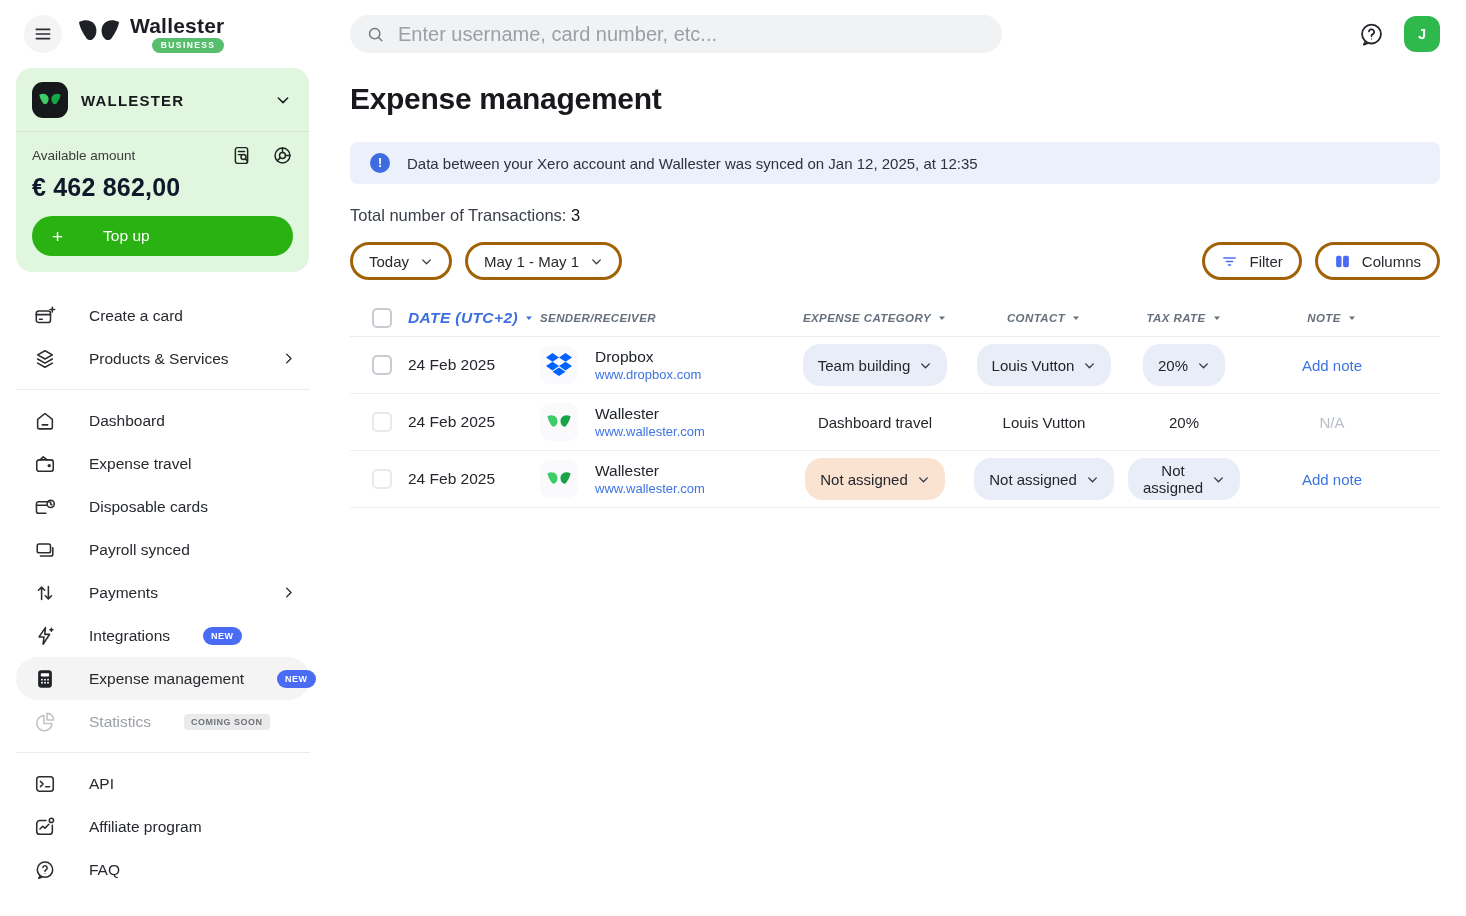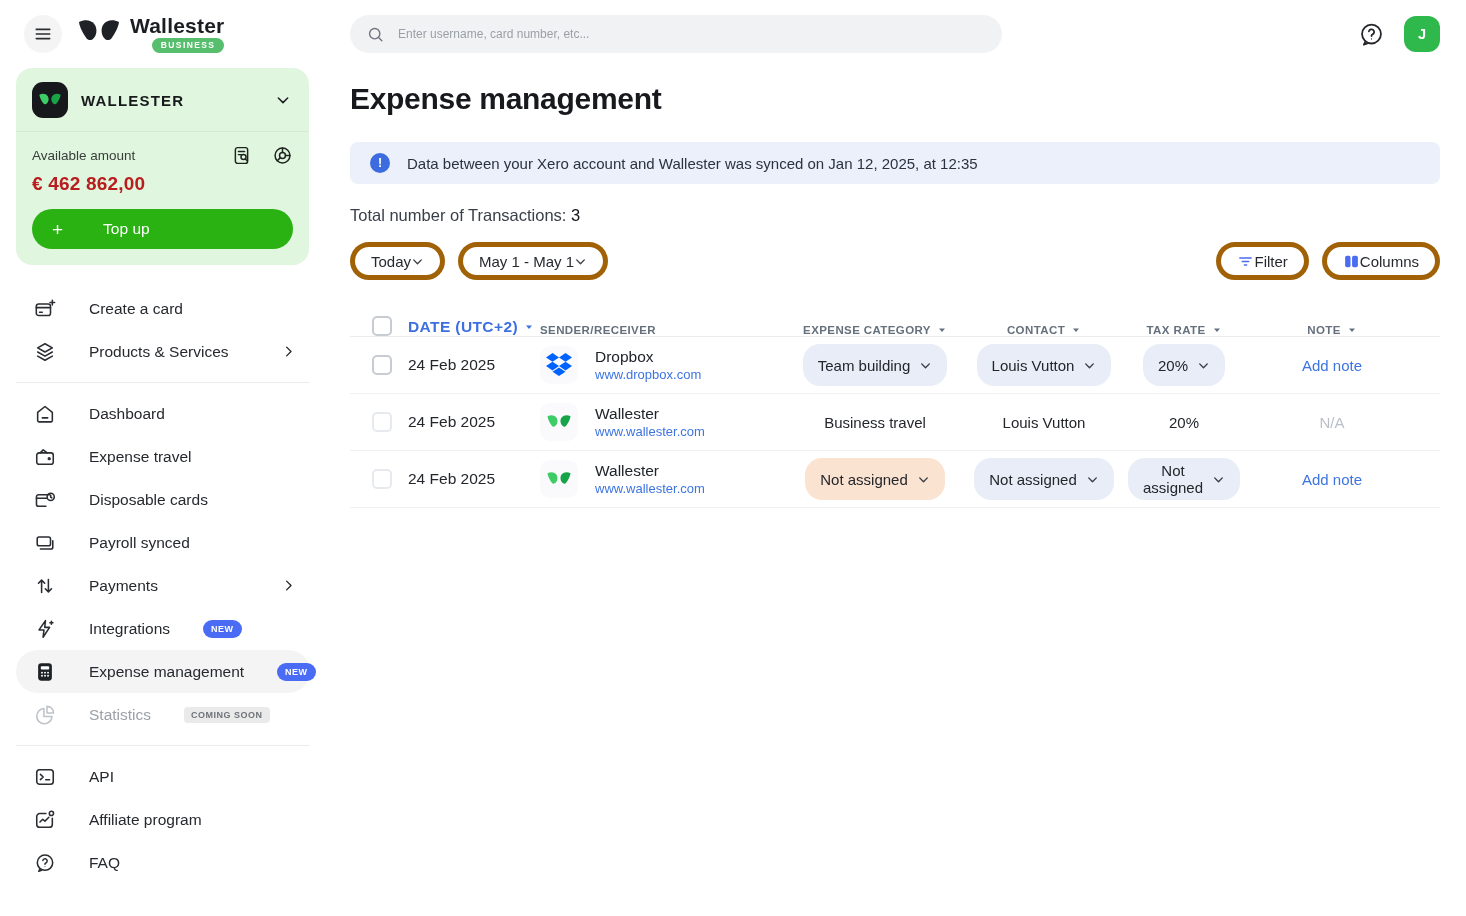--- a/index.html
+++ b/index.html
@@ -24,21 +24,21 @@
   .account-card { width:293px; background:#E1F6DF; border-radius:16px; overflow:hidden; }
   .account-row { display:flex; align-items:center; gap:13px; padding:14px 18px 13px 16px;
     border-bottom:1px solid rgba(0,0,0,.055); cursor:pointer; }
   .sq-logo { width:36px; height:36px; border-radius:11px; background:#17181B; display:grid; place-items:center; flex:none; }
   .account-name { flex:1; font-weight:700; font-size:15px; letter-spacing:1.2px; color:#17191C; }
   .account-chevron { color:#1E2125; display:grid; place-items:center; }
   .account-balance { padding:13px 16px 16px; }
   .balance-row { display:flex; align-items:center; gap:20px; color:#1F241F; }
   .balance-label { flex:1; font-size:13.5px; color:#383E39; }
   .balance-icon { cursor:pointer; display:grid; place-items:center; color:#1E2420; }
-  .amount { font-size:19px; font-weight:800; color:#b91c1c; margin:7px 0 14px; letter-spacing:.2px; }
+  .amount { font-size:25px; font-weight:800; color:#0f172a; margin:7px 0 14px; letter-spacing:.2px; }
   .topup { width:100%; height:40px; border:none; border-radius:20px; background:#29B212; color:#fff;
     font-size:15.5px; font-family:inherit; display:flex; align-items:center; cursor:pointer; padding-left:20px; }
   .topup .plus { font-size:19px; font-weight:400; margin-right:40px; line-height:1; }
 
   nav { margin-top:22px; display:flex; flex-direction:column; }
   .nav-item { height:43px; display:flex; align-items:center; gap:33px; padding:0 14px 0 18px;
     border-radius:24px; cursor:pointer; }
   .nav-icon { width:22px; display:grid; place-items:center; color:#2A2D31; flex:none; }
   .nav-label { font-size:15.5px; color:#26292E; white-space:nowrap; }
   .nav-item.active { background:#F4F4F5; }
@@ -51,46 +51,46 @@
   .nav-chevron { margin-left:auto; color:#26292E; display:grid; place-items:center; }
   .nav-div { height:1px; background:#ECECEC; margin:9px 0; }
 
   
   main { flex:1; padding:0 26px 0 40px; }
   .topbar { height:68px; display:flex; align-items:center; }
   .search { width:652px; height:38px; background:#F1F2F4; border-radius:19px;
     display:flex; align-items:center; gap:11px; padding:0 16px; }
   .search-icon { color:#6F7680; display:grid; place-items:center; }
   .search input { flex:1; border:none; background:transparent; outline:none;
-    font-size:12px; color:#333; font-family:inherit; }
+    font-size:20px; color:#333; font-family:inherit; }
   .search input::placeholder { color:#9AA0A8; }
   .help { margin-left:auto; margin-right:19px; color:#24262B; cursor:pointer; display:grid; place-items:center; }
   .avatar { width:36px; height:36px; border-radius:12px; background:#2FB84B; color:#fff;
     font-weight:700; font-size:14.5px; display:grid; place-items:center; cursor:pointer; }
 
   h1 { font-size:30px; font-weight:800; color:#17191D; letter-spacing:-.3px; margin:14px 0 26px; }
   .banner { height:42px; background:#ECF0FA; border-radius:8px; display:flex; align-items:center;
     gap:17px; padding:0 20px; font-size:15px; color:#2B3240; }
   .info-icon { width:20px; height:20px; border-radius:50%; background:#3D6CE0; color:#fff;
     font-weight:700; font-size:12.5px; display:grid; place-items:center; flex:none; }
   .total { margin-top:22px; font-size:16.5px; color:#3A4049; }
   .total-num { color:#121419; }
 
   .controls { display:flex; align-items:center; gap:13px; margin-top:17px; }
-  .pill { height:38px; border:5px solid #a16207; border-radius:19px; background:#fff;
-    display:flex; align-items:center; padding:0 16px; font-size:15px; color:#26292E;
+  .pill { height:38px; border:3px solid #a16207; border-radius:19px; background:#fff;
+    display:flex; align-items:center; gap:11px; padding:0 16px; font-size:15px; color:#26292E;
     cursor:pointer; font-family:inherit; }
   .pill .chev { color:#3A3E44; display:grid; place-items:center; }
   .pill .blue-ic { color:#4A6CF5; display:grid; place-items:center; }
   .ctrl-spacer { flex:1; }
 
   
   .table { margin-top:20px; }
-  .thead { display:flex; align-items:flex-end; height:37px; border-bottom:1px solid #ECECEC;
-    padding-left:22px; font-size:11.5px; font-weight:700; color:#65707C; letter-spacing:.4px; }
+  .thead { display:flex; align-items:center; height:37px; border-bottom:1px solid #ECECEC;
+    padding-left:22px; font-size:11.5px; font-weight:700; color:#65707C; letter-spacing:.4px;font-style:italic; }
   .thead .hcell { display:flex; align-items:center; gap:6px; }
   .thead .sorted { color:#3D6FE0; }
   .caret { display:grid; place-items:center; }
   .c-check { width:36px; flex:none; }
   .c-date  { width:132px; flex:none; }
   .c-sender{ width:250px; flex:none; }
   .c-cat   { width:170px; flex:none; display:flex; justify-content:center; }
   .c-contact{ width:168px; flex:none; display:flex; justify-content:center; }
   .c-tax   { width:112px; flex:none; display:flex; justify-content:center; }
   .c-note  { width:184px; flex:none; display:flex; justify-content:center; }
@@ -516,21 +516,21 @@
                   <path d="M2 4 C10 0 17 5 15.8 12.5 C15 17.5 10.5 20.5 7.8 16.8 C5.4 13.4 2.6 8.6 2 4 Z" fill="#3ECC66"></path>
                   <path d="M34 4 C26 0 19 5 20.2 12.5 C21 17.5 25.5 20.5 28.2 16.8 C30.6 13.4 33.4 8.6 34 4 Z" fill="#17A347"></path>
                 </svg>
               </span>
               <span>
                 <span class="s-name">Wallester</span>
                 <a class="s-url">www.wallester.com</a>
               </span>
             </div>
             <div class="c-cat">
-              <span class="plain">Business travel</span>
+              <span class="plain">Dashboard travel</span>
             </div>
             <div class="c-contact">
               <span class="plain">Louis Vutton</span>
             </div>
             <div class="c-tax">
               <span class="plain">20%</span>
             </div>
             <div class="c-note">
               <span class="muted">N/A</span>
             </div>

